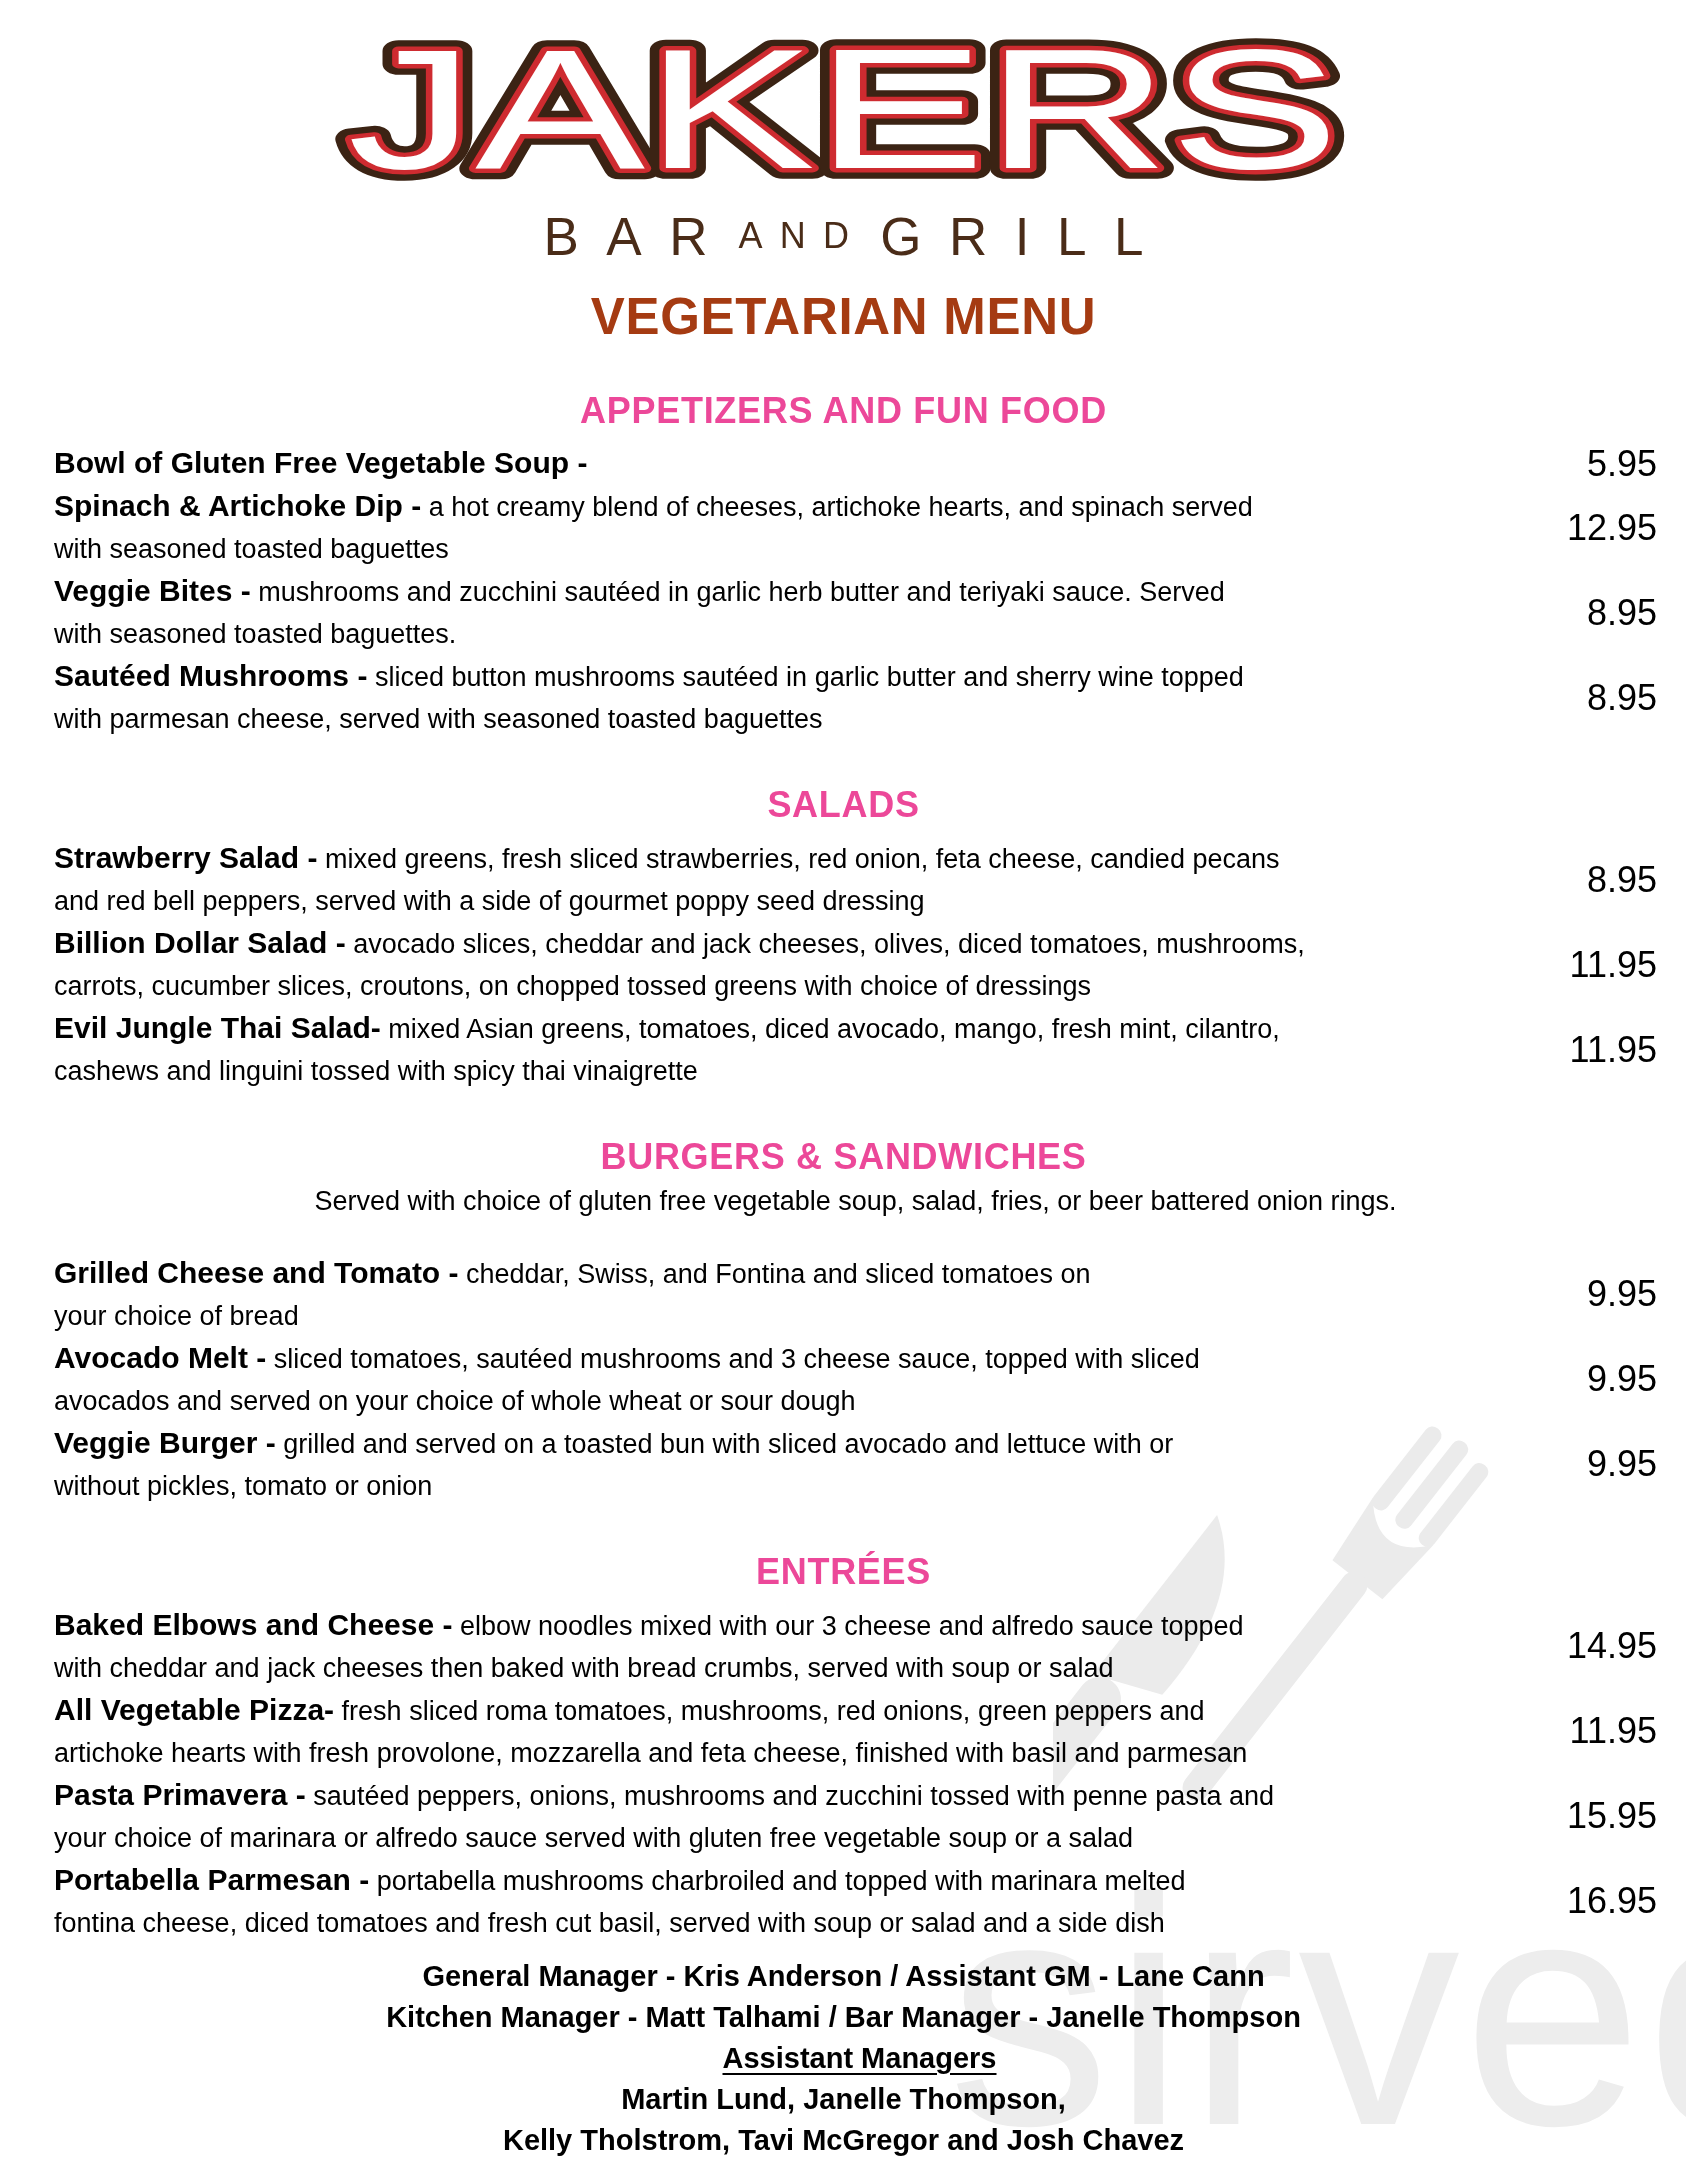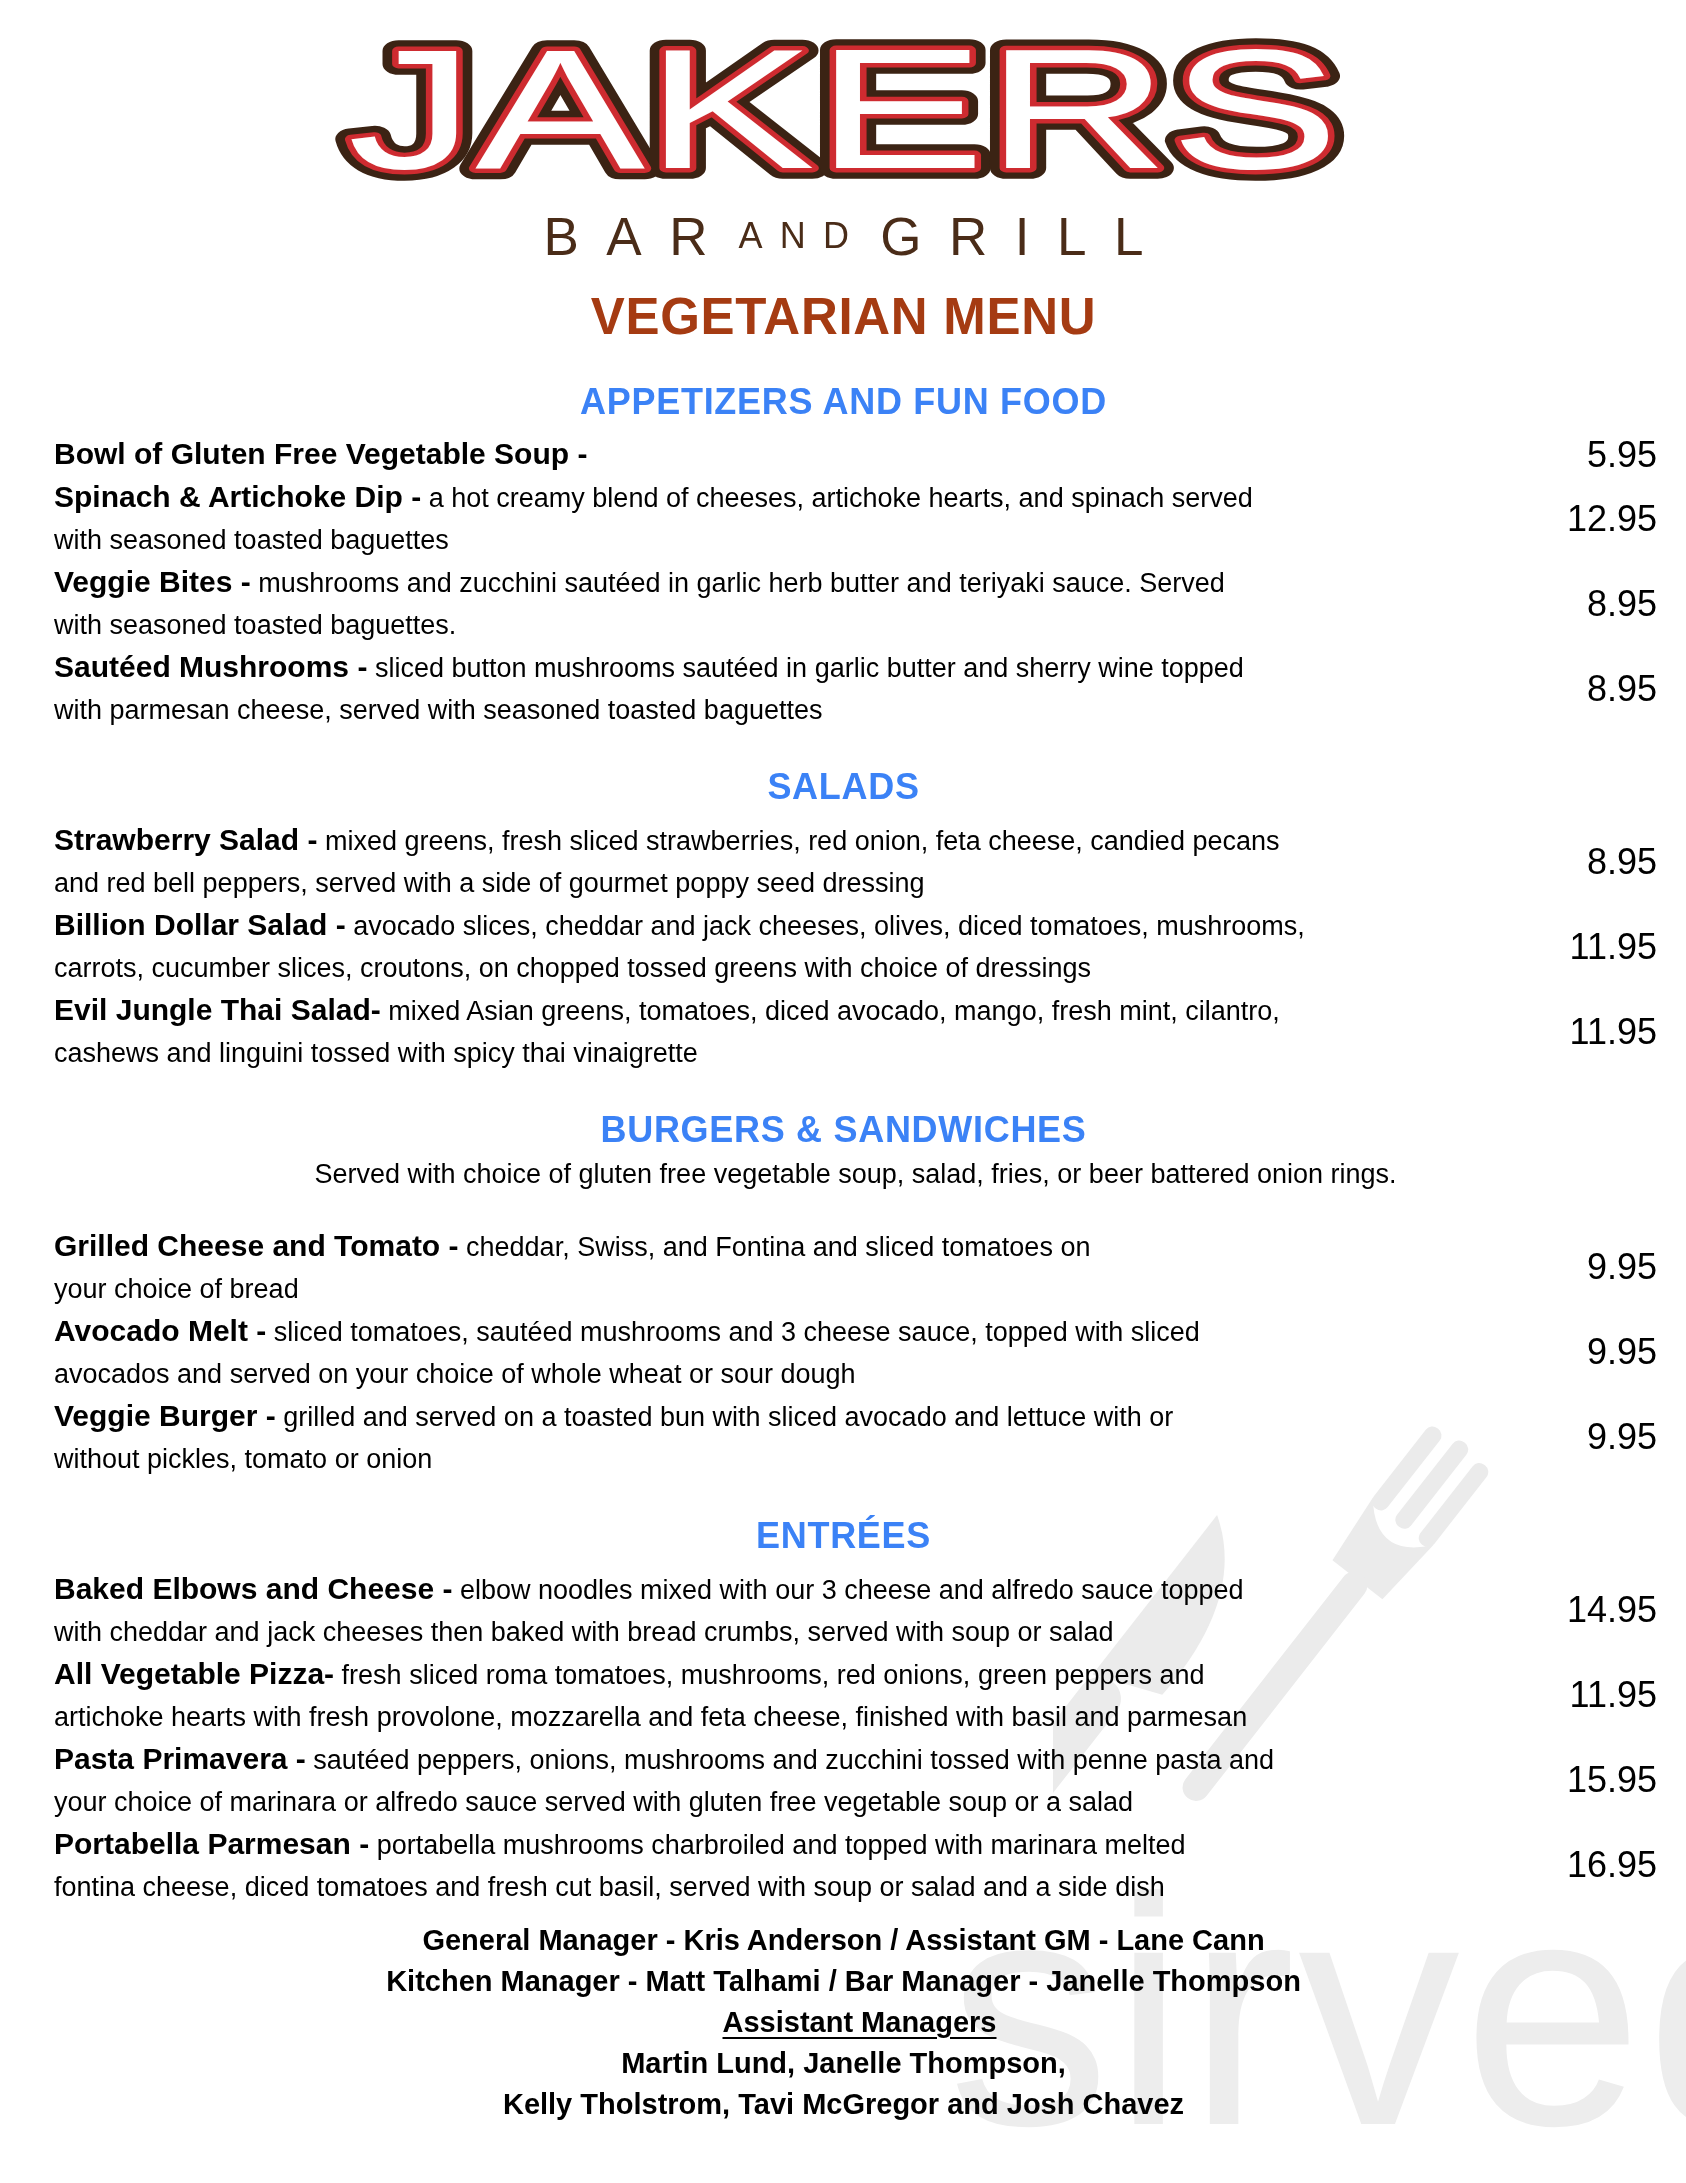--- a/index.html
+++ b/index.html
@@ -29,22 +29,22 @@
     display:flex;justify-content:center;align-items:center;gap:31px;
     color:#4a2c18;font-weight:400;
   }
   .bar-grill .big{font-size:53px;letter-spacing:0.52em;margin-right:-0.52em;}
   .bar-grill .and{font-size:36px;letter-spacing:0.48em;margin-right:-0.48em;}
   .menu-title{
     margin:20px 0 0;text-align:center;
     font-size:51px;font-weight:700;color:#a53b12;letter-spacing:0.7px;
   }
   .section-heading{
-    margin:35px 0 0;text-align:center;
-    font-size:36px;font-weight:700;color:#3b82f6;letter-spacing:0.7px;
+    margin:44px 0 0;text-align:center;
+    font-size:36px;font-weight:700;color:#ec4899;letter-spacing:0.7px;
   }
   .section-intro{
     margin:2.7px 30px 0 54px;text-align:center;
     font-size:27px;line-height:40px;
   }
   .section-items{margin:10.8px 30px 0 54px;}
   .section-items.after-intro{margin-top:31px;}
   .menu-item{display:flex;align-items:center;}
   .item-text{flex:1 1 auto;font-size:27px;line-height:42px;padding-right:24px;}
   .item-name{font-weight:700;font-size:30px;}

